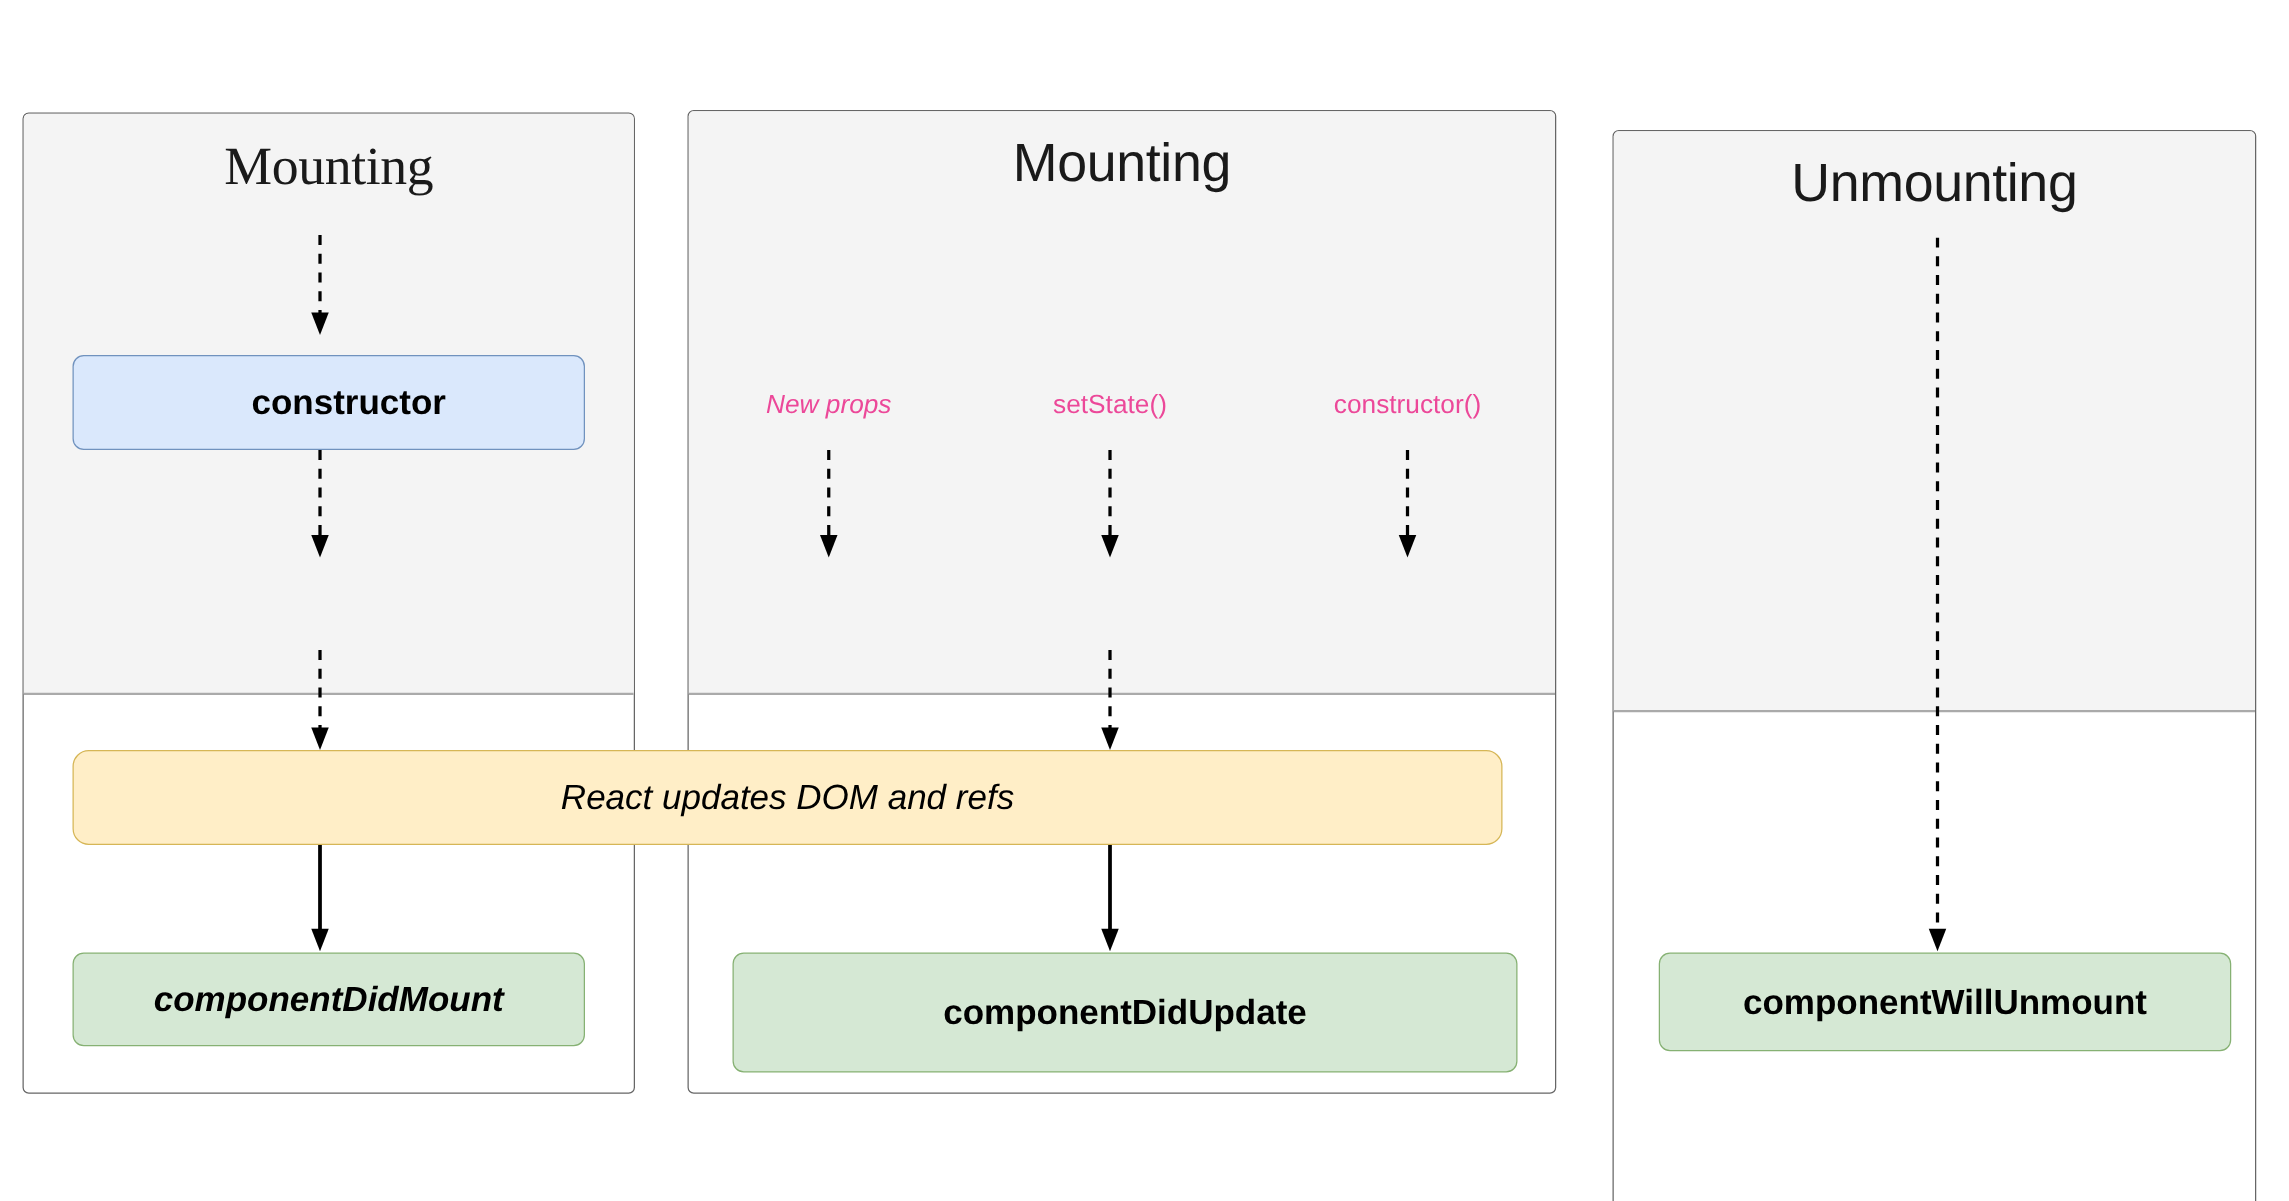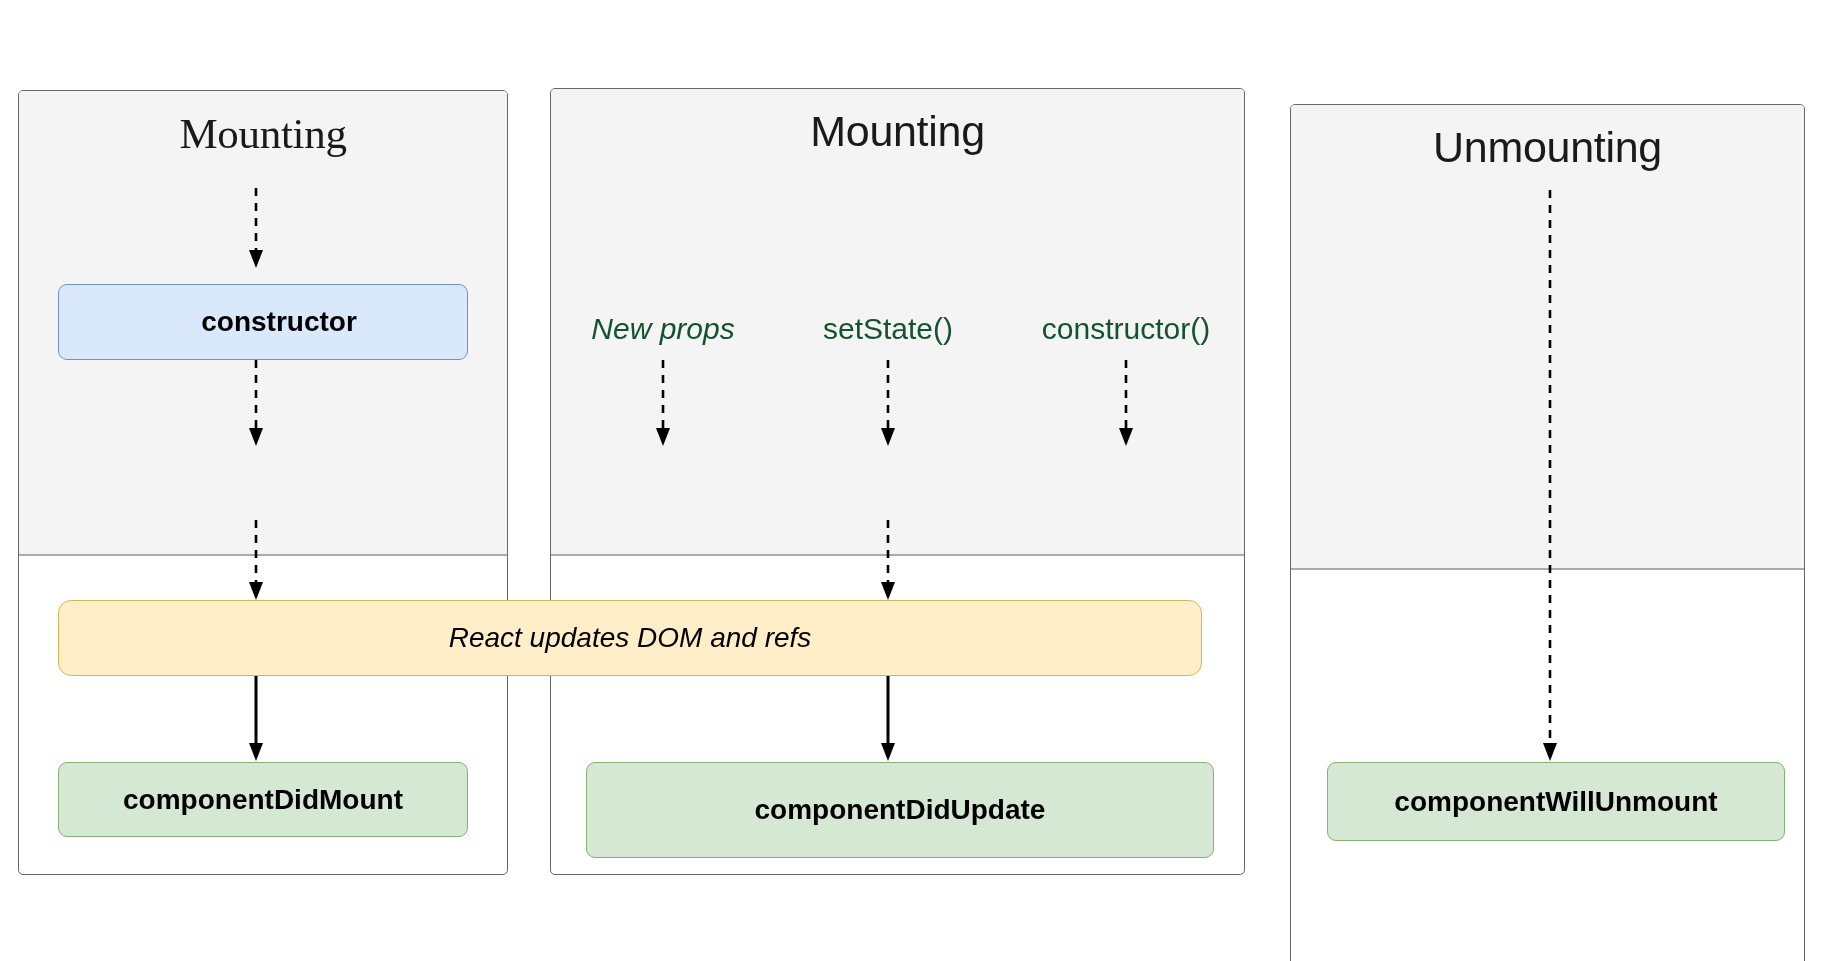--- a/index.html
+++ b/index.html
@@ -80,22 +80,22 @@
     font-style: italic;
     font-weight: 400;
     font-size: 28px;
     color: #000000;
   }
 
   
   .trigger {
     position: absolute;
     text-align: center;
-    font-size: 30px;
-    color: #14532d;
+    font-size: 21px;
+    color: #ec4899;
     white-space: nowrap;
   }
   .trigger-italic { font-style: italic; }
 
   
   .arrow {
     position: absolute;
     pointer-events: none;
   }
 </style>
@@ -173,19 +173,19 @@
 
   <div class="trigger" style="left:788px; top:312px; width:200px;">setState()</div>
 
   <div class="trigger" style="left:1026px; top:312px; width:200px;">constructor()</div>
 
   <div class="node node-blue" style="left:58px; top:284px; width:410px; height:76px;padding-left:32px;">constructor</div>
 
 
   <div class="node node-yellow" style="left:58px; top:600px; width:1144px; height:76px;border-radius:13px;">React updates DOM and refs</div>
 
-  <div class="node node-green" style="left:58px; top:762px; width:410px; height:75px;">componentDidMount</div>
+  <div class="node node-green" style="left:58px; top:762px; width:410px; height:75px;font-style:italic;">componentDidMount</div>
 
   <div class="node node-green" style="left:586px; top:762px; width:628px; height:96px;">componentDidUpdate</div>
 
   <div class="node node-green" style="left:1327px; top:762px; width:458px; height:79px;">componentWillUnmount</div>
 
 </div>
 
 </body></html>

